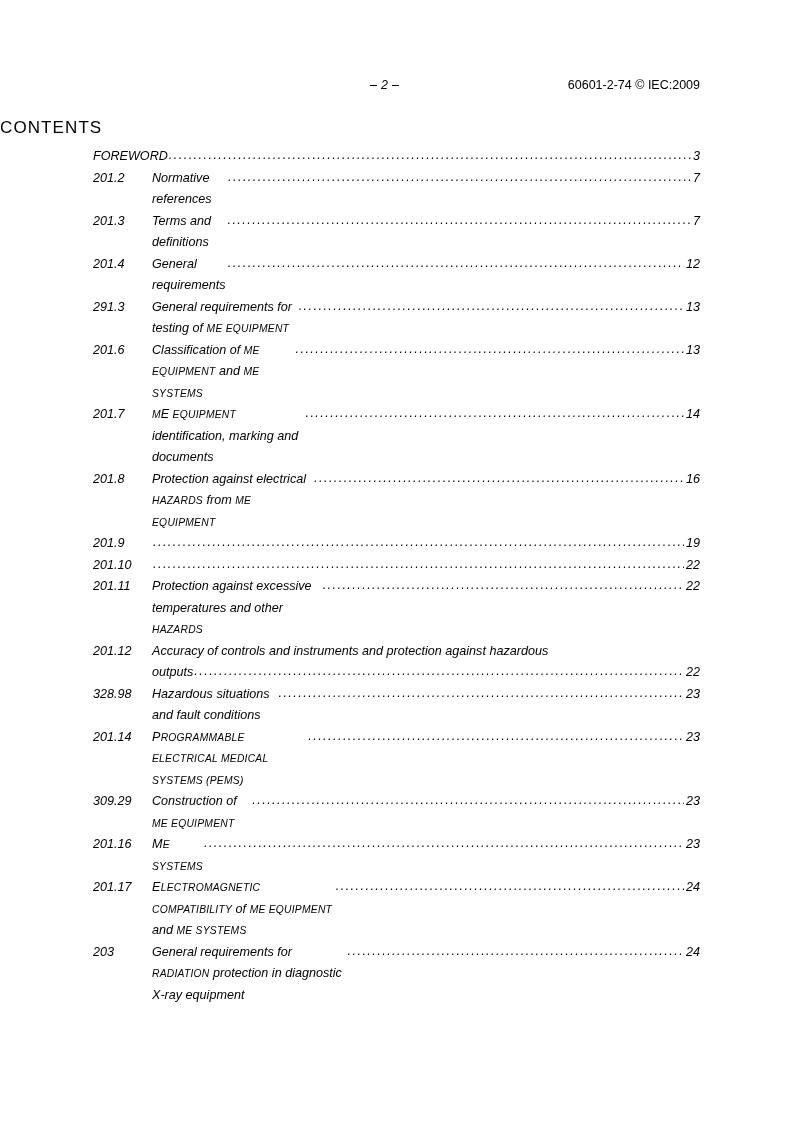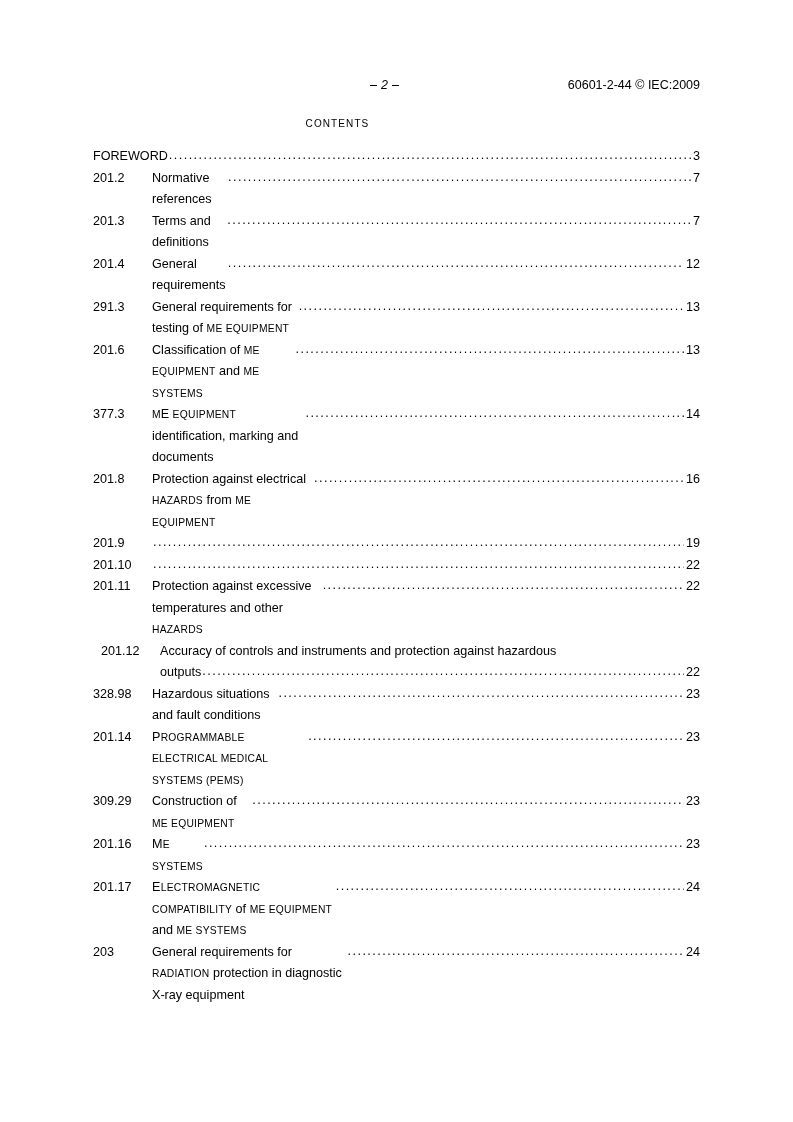--- a/index.html
+++ b/index.html
@@ -49,41 +49,41 @@
     font-size: 12.5px;
     white-space: nowrap;
   }
 
   
   .contents-title {
     position: absolute;
     left: 0;
     top: 118px;
     width: 675px;
-    text-align: center;
-    font-size: 10px;
+    font-size: 17px;
     letter-spacing: 1.1px;
   }
 
   
   .toc {
     position: absolute;
     left: 93px;
     top: 146px;
     width: 607px;
   }
 
   .row {
     position: relative;
     display: flex;
     align-items: flex-start;
     font-size: 12.6px;
     line-height: 21.5px;
     min-height: 21.5px;
     white-space: nowrap;
+    font-style: italic;
   }
 
   
   .num {
     flex: 0 0 59px;
     width: 59px;
     white-space: nowrap;
   }
 
   
@@ -118,21 +118,21 @@
     flex: 0 0 auto;
     text-align: right;
     white-space: nowrap;
     padding-left: 1px;
   }
 
   
   .row.flat .body { width: 100%; }
 
   
-  .row.wrap { min-height: 43px; margin-left: 8px; }
+  .row.wrap { min-height: 43px; }
   .row.wrap .body {
     display: block;
     width: 100%;
   }
   .row.wrap .line1 {
     display: block;
     white-space: nowrap;
   }
   .row.wrap .line2 {
     display: flex;
@@ -149,21 +149,21 @@
     font-size: 12.6px;
   }
 </style>
 </head>
 <body>
 
 <div class="page">
 
   <div class="header">
     <span class="header-pageno">– 2 –</span>
-    <span class="header-std">60601-2-44 © IEC:2009</span>
+    <span class="header-std">60601-2-74 © IEC:2009</span>
   </div>
 
   <div class="contents-title">CONTENTS</div>
 
   <div class="toc" id="toc">
       <div class="row flat">
         <span class="body">
           <span class="title">FOREWORD</span>
           <span class="leader"></span>
           <span class="pg">3</span>
@@ -203,21 +203,21 @@
       </div>
       <div class="row">
         <span class="num">201.6</span>
         <span class="body">
           <span class="title">Classification of <span class="sc">ME EQUIPMENT</span> and <span class="sc">ME SYSTEMS</span></span>
           <span class="leader"></span>
           <span class="pg">13</span>
         </span>
       </div>
       <div class="row">
-        <span class="num">377.3</span>
+        <span class="num">201.7</span>
         <span class="body">
           <span class="title"><span class="sc">M<span class="sc-lead">E</span></span><span class="sc"> EQUIPMENT</span> identification, marking and documents</span>
           <span class="leader"></span>
           <span class="pg">14</span>
         </span>
       </div>
       <div class="row">
         <span class="num">201.8</span>
         <span class="body">
           <span class="title">Protection against electrical <span class="sc">HAZARDS</span> from <span class="sc">ME EQUIPMENT</span></span>

